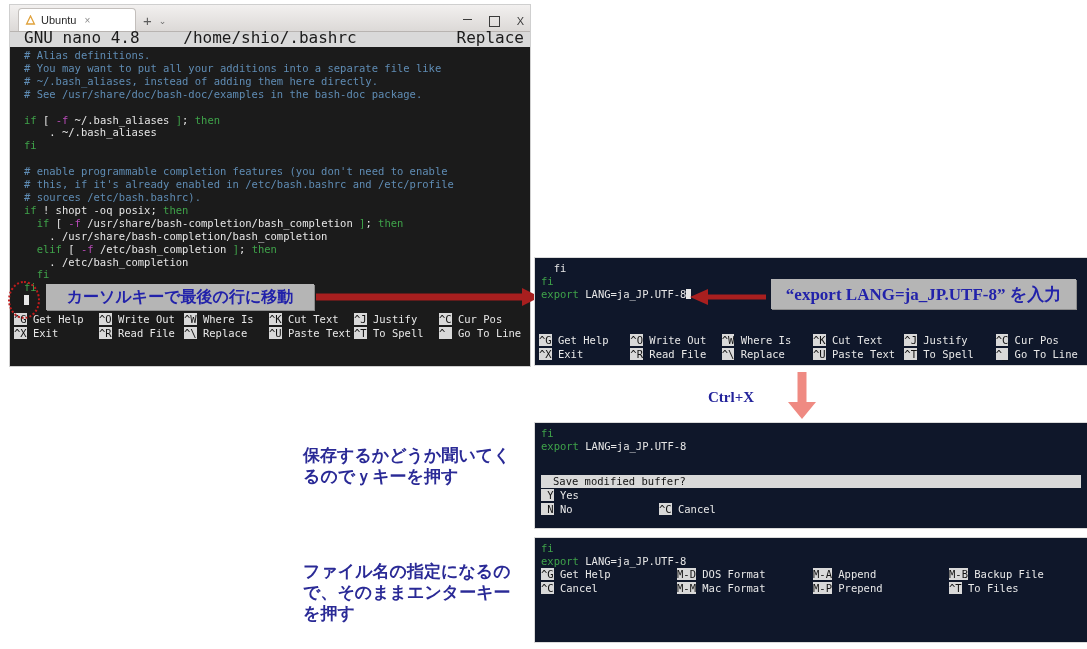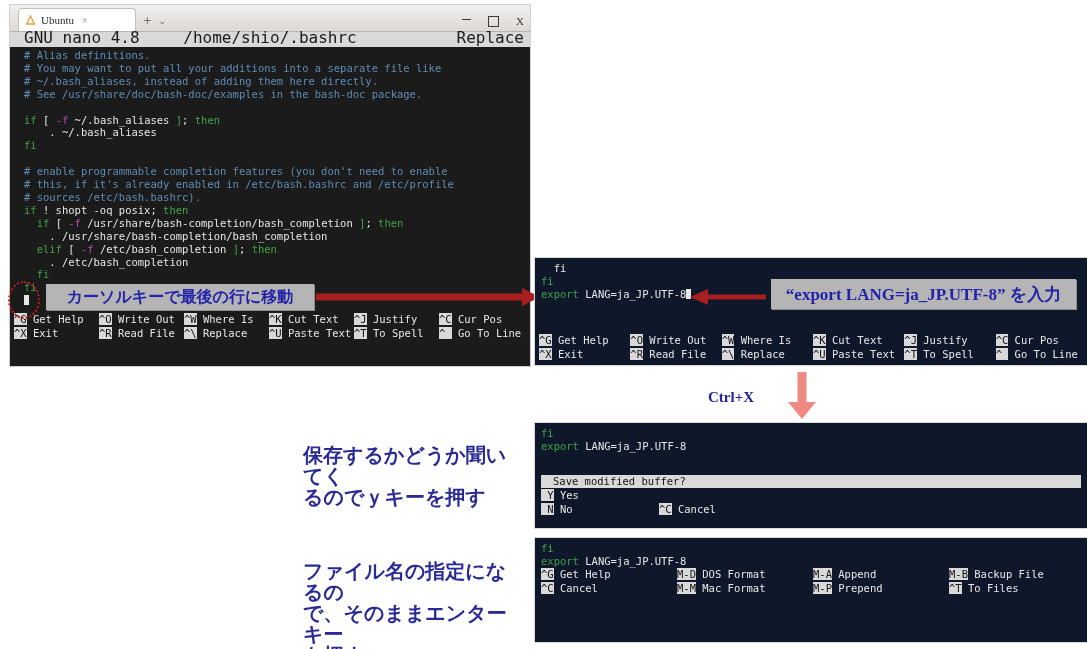--- a/index.html
+++ b/index.html
@@ -15,21 +15,21 @@
   
   #window1{
     left:10px;top:5px;width:520px;height:361px;
     background:#1b1b1b;
     box-shadow:0 0 0 1px #cfcfcf;
   }
   .titlebar{
     position:relative;height:26px;width:100%;
     background:linear-gradient(#f2f0ef,#dcd9d7);
     border-bottom:1px solid #b8b4b1;
-    display:flex;align-items:flex-end;font-family:Liberation Serif, serif;
+    display:flex;align-items:flex-end;
   }
   .tab{
     margin-left:8px;height:22px;min-width:104px;
     background:#ffffff;border:1px solid #c3bfbc;border-bottom:none;
     border-radius:4px 4px 0 0;
     display:flex;align-items:center;gap:5px;padding:0 6px;
     font-size:11px;color:#2a2a2a;
   }
   .ubuntu-logo{
     width:11px;height:11px;position:relative;flex:0 0 auto;
@@ -103,21 +103,21 @@
   .annot-box{
     background:#b5b5b5;color:#2222aa;
     font-family:"Liberation Serif", serif;
     font-size:16px;font-weight:700;
     display:flex;align-items:center;justify-content:center;
     box-shadow:1px 1px 0 #8d8d8d;
     white-space:nowrap;
   }
   .annot-jp{
     font-family:"DejaVu Sans", sans-serif;
-    color:#2a2a96;font-size:20px;line-height:21px;font-weight:600;
+    color:#2a2a96;font-size:17px;line-height:21px;font-weight:600;
   }
   .ctrlx{
     color:#23239b;font-family:"Liberation Serif", serif;
     font-size:15px;font-weight:600;
   }
   .arrow-dot-circle{
     border:2.5px dotted #c01c1c;border-radius:50%;
   }
 </style>
 </head>

